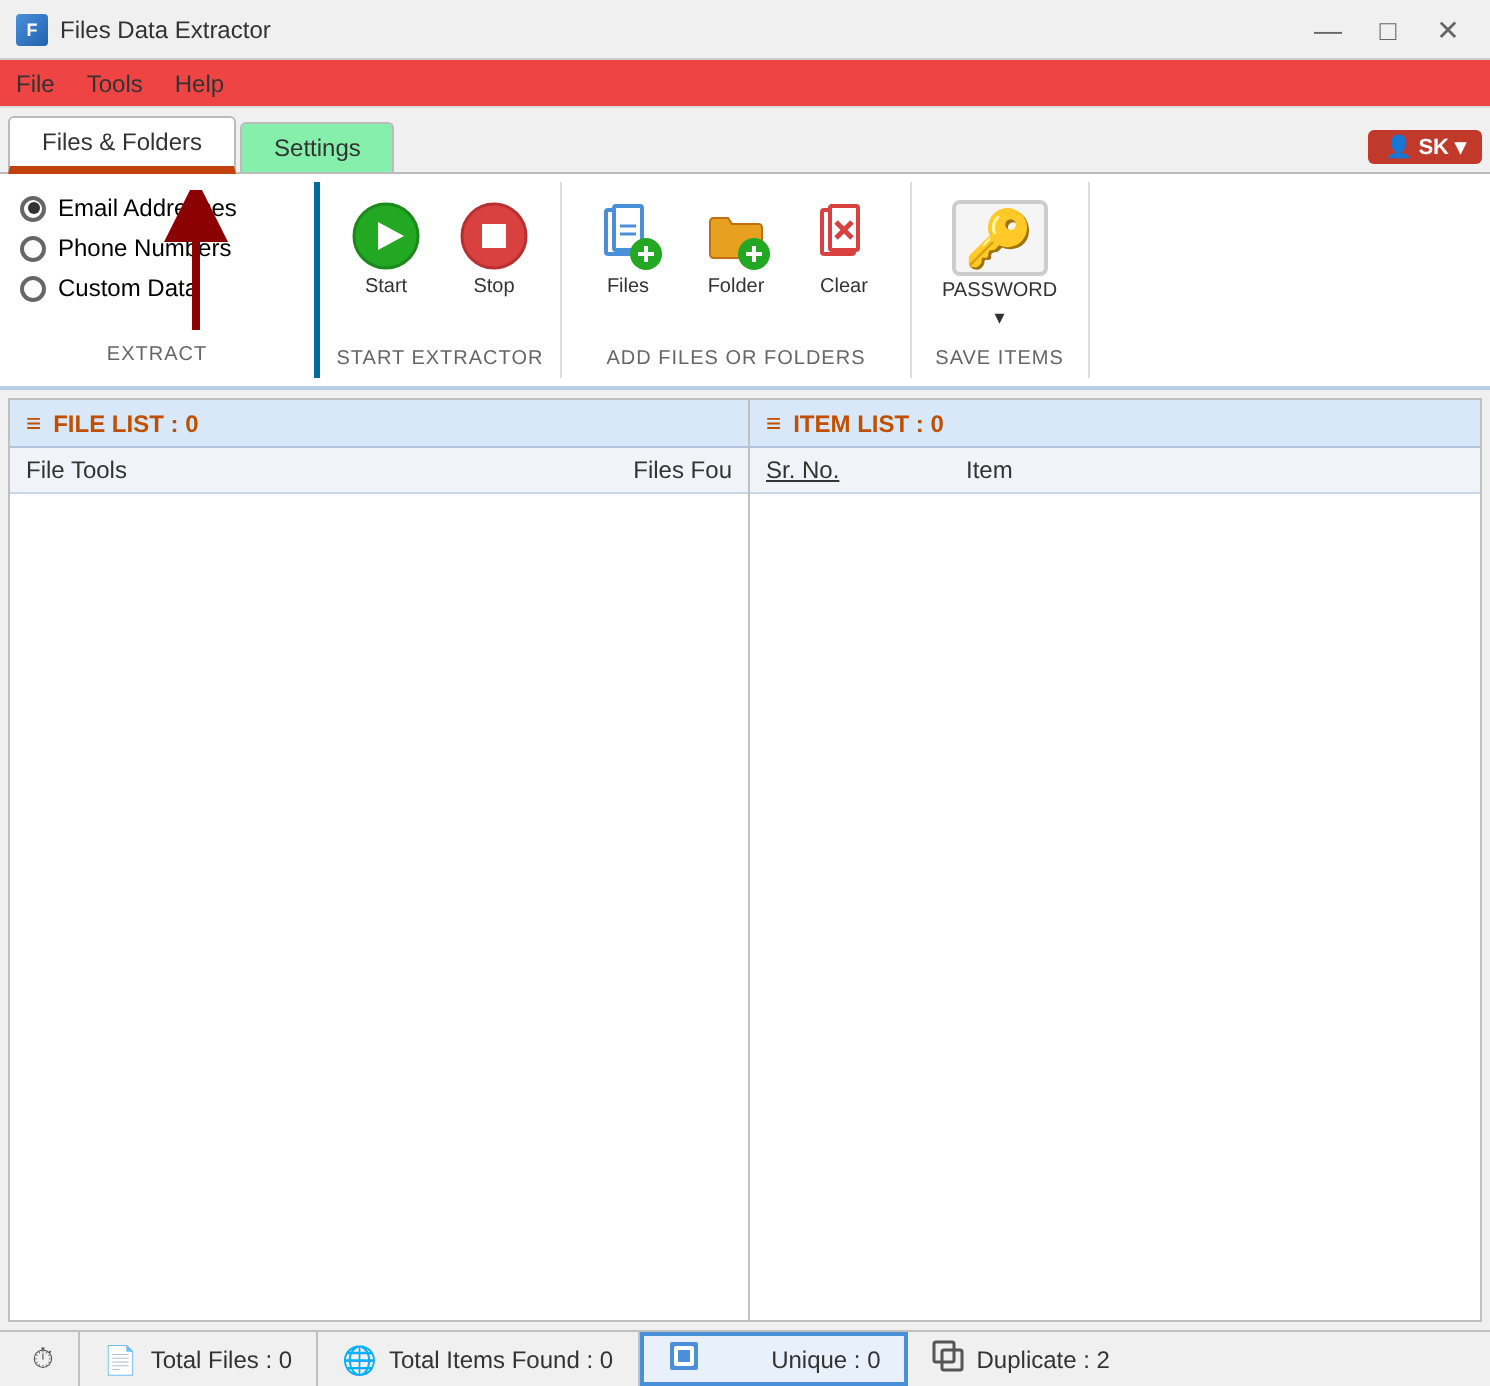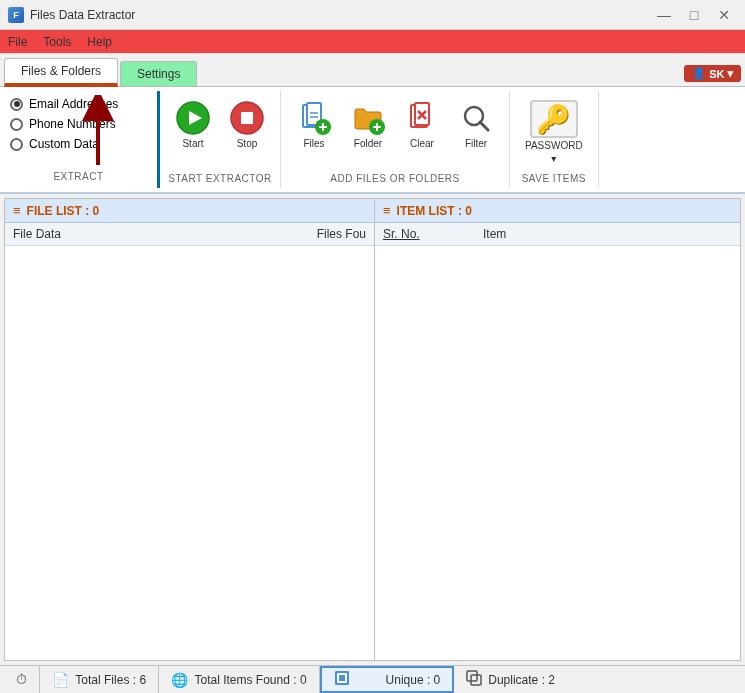--- a/index.html
+++ b/index.html
@@ -411,29 +411,20 @@
         <div class="ribbon-btn-icon">
           <svg width="34" height="34" viewBox="0 0 34 34">
             <rect x="6" y="4" width="16" height="22" rx="1" fill="white" stroke="#d94040" stroke-width="2"></rect>
             <rect x="10" y="2" width="14" height="22" rx="1" fill="white" stroke="#d94040" stroke-width="2"></rect>
             <line x1="13" y1="10" x2="21" y2="18" stroke="#d94040" stroke-width="2.5"></line>
             <line x1="21" y1="10" x2="13" y2="18" stroke="#d94040" stroke-width="2.5"></line>
           </svg>
         </div>
         <span class="ribbon-btn-label">Clear</span>
       </button>
-      <button class="ribbon-btn">
-        <div class="ribbon-btn-icon">
-          <svg width="34" height="34" viewBox="0 0 34 34">
-            <circle cx="15" cy="15" r="9" fill="none" stroke="#555" stroke-width="2.5"></circle>
-            <line x1="21" y1="21" x2="29" y2="29" stroke="#555" stroke-width="3" stroke-linecap="round"></line>
-          </svg>
-        </div>
-        <span class="ribbon-btn-label">Filter</span>
-      </button>
     </div>
     <div class="ribbon-section-label">ADD FILES OR FOLDERS</div>
   </div>
 
   <div class="ribbon-section">
     <div class="ribbon-items">
       <button class="ribbon-btn" style="min-width:56px;">
         <div class="ribbon-btn-icon" style="font-size:28px; border:2px solid #ccc; border-radius:4px; width:48px; height:38px; background:#f5f5f5; display:flex; align-items:center; justify-content:center; color:#888;">
           🔑
         </div>
@@ -459,21 +450,21 @@
 </div>
 
 <div class="main-content">
 
   <div class="file-list-panel">
     <div class="panel-header">
       <span style="font-size:13px;">≡</span>
       <span>FILE LIST : 0</span>
     </div>
     <div class="col-header">
-      <span class="col-file-name">File Data</span>
+      <span class="col-file-name">File Tools</span>
       <span class="col-total-found">Files Fou</span>
     </div>
     <div style="flex:1; overflow-y:auto;"></div>
   </div>
 
   <div class="item-list-panel">
     <div class="panel-header">
       <span style="font-size:13px;">≡</span>
       <span>ITEM LIST : 0</span>
     </div>
@@ -485,21 +476,21 @@
   </div>
 
 </div>
 
 <div class="status-bar">
   <div class="status-item">
     <span class="status-icon">⏱</span>
   </div>
   <div class="status-item">
     <span class="status-icon">📄</span>
-    <span>Total Files : 6</span>
+    <span>Total Files : 0</span>
   </div>
   <div class="status-item">
     <span class="status-icon">🌐</span>
     <span>Total Items Found : 0</span>
   </div>
   <div class="status-item highlighted">
     <span class="status-icon">
       <svg width="16" height="16" viewBox="0 0 16 16">
         <rect x="1" y="1" width="14" height="14" fill="#4a90d9" rx="1"></rect>
         <rect x="3" y="3" width="10" height="10" fill="white" rx="1"></rect>

